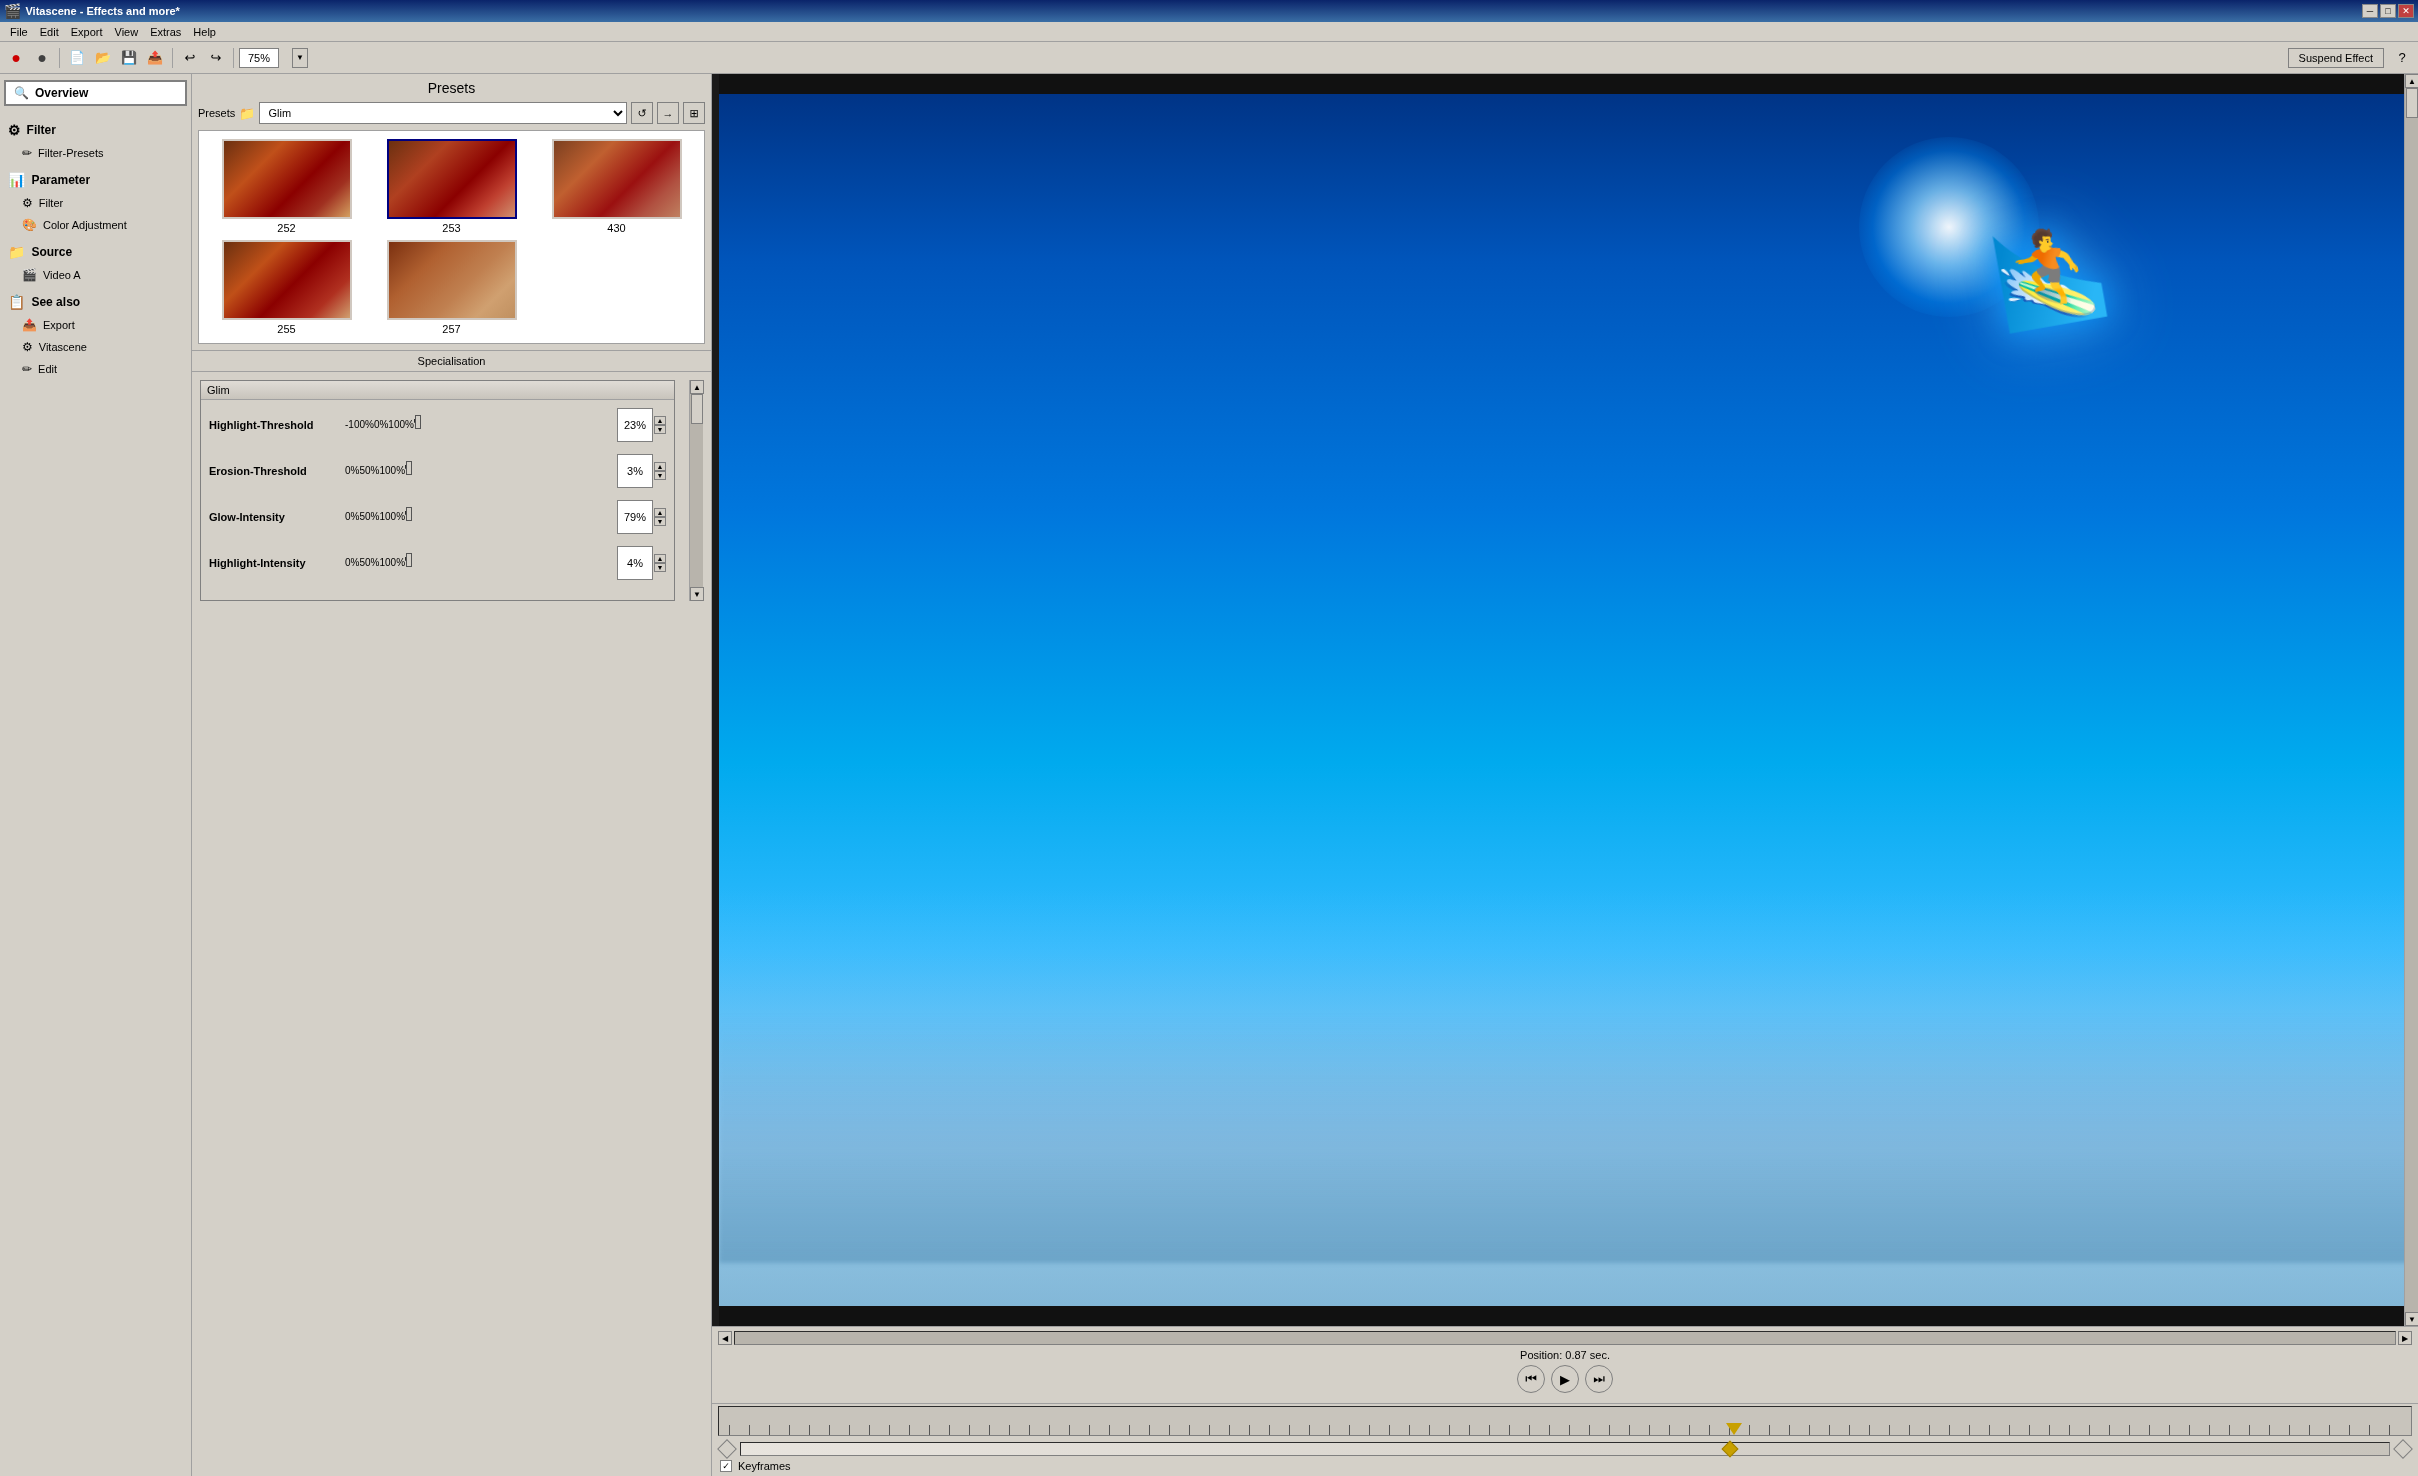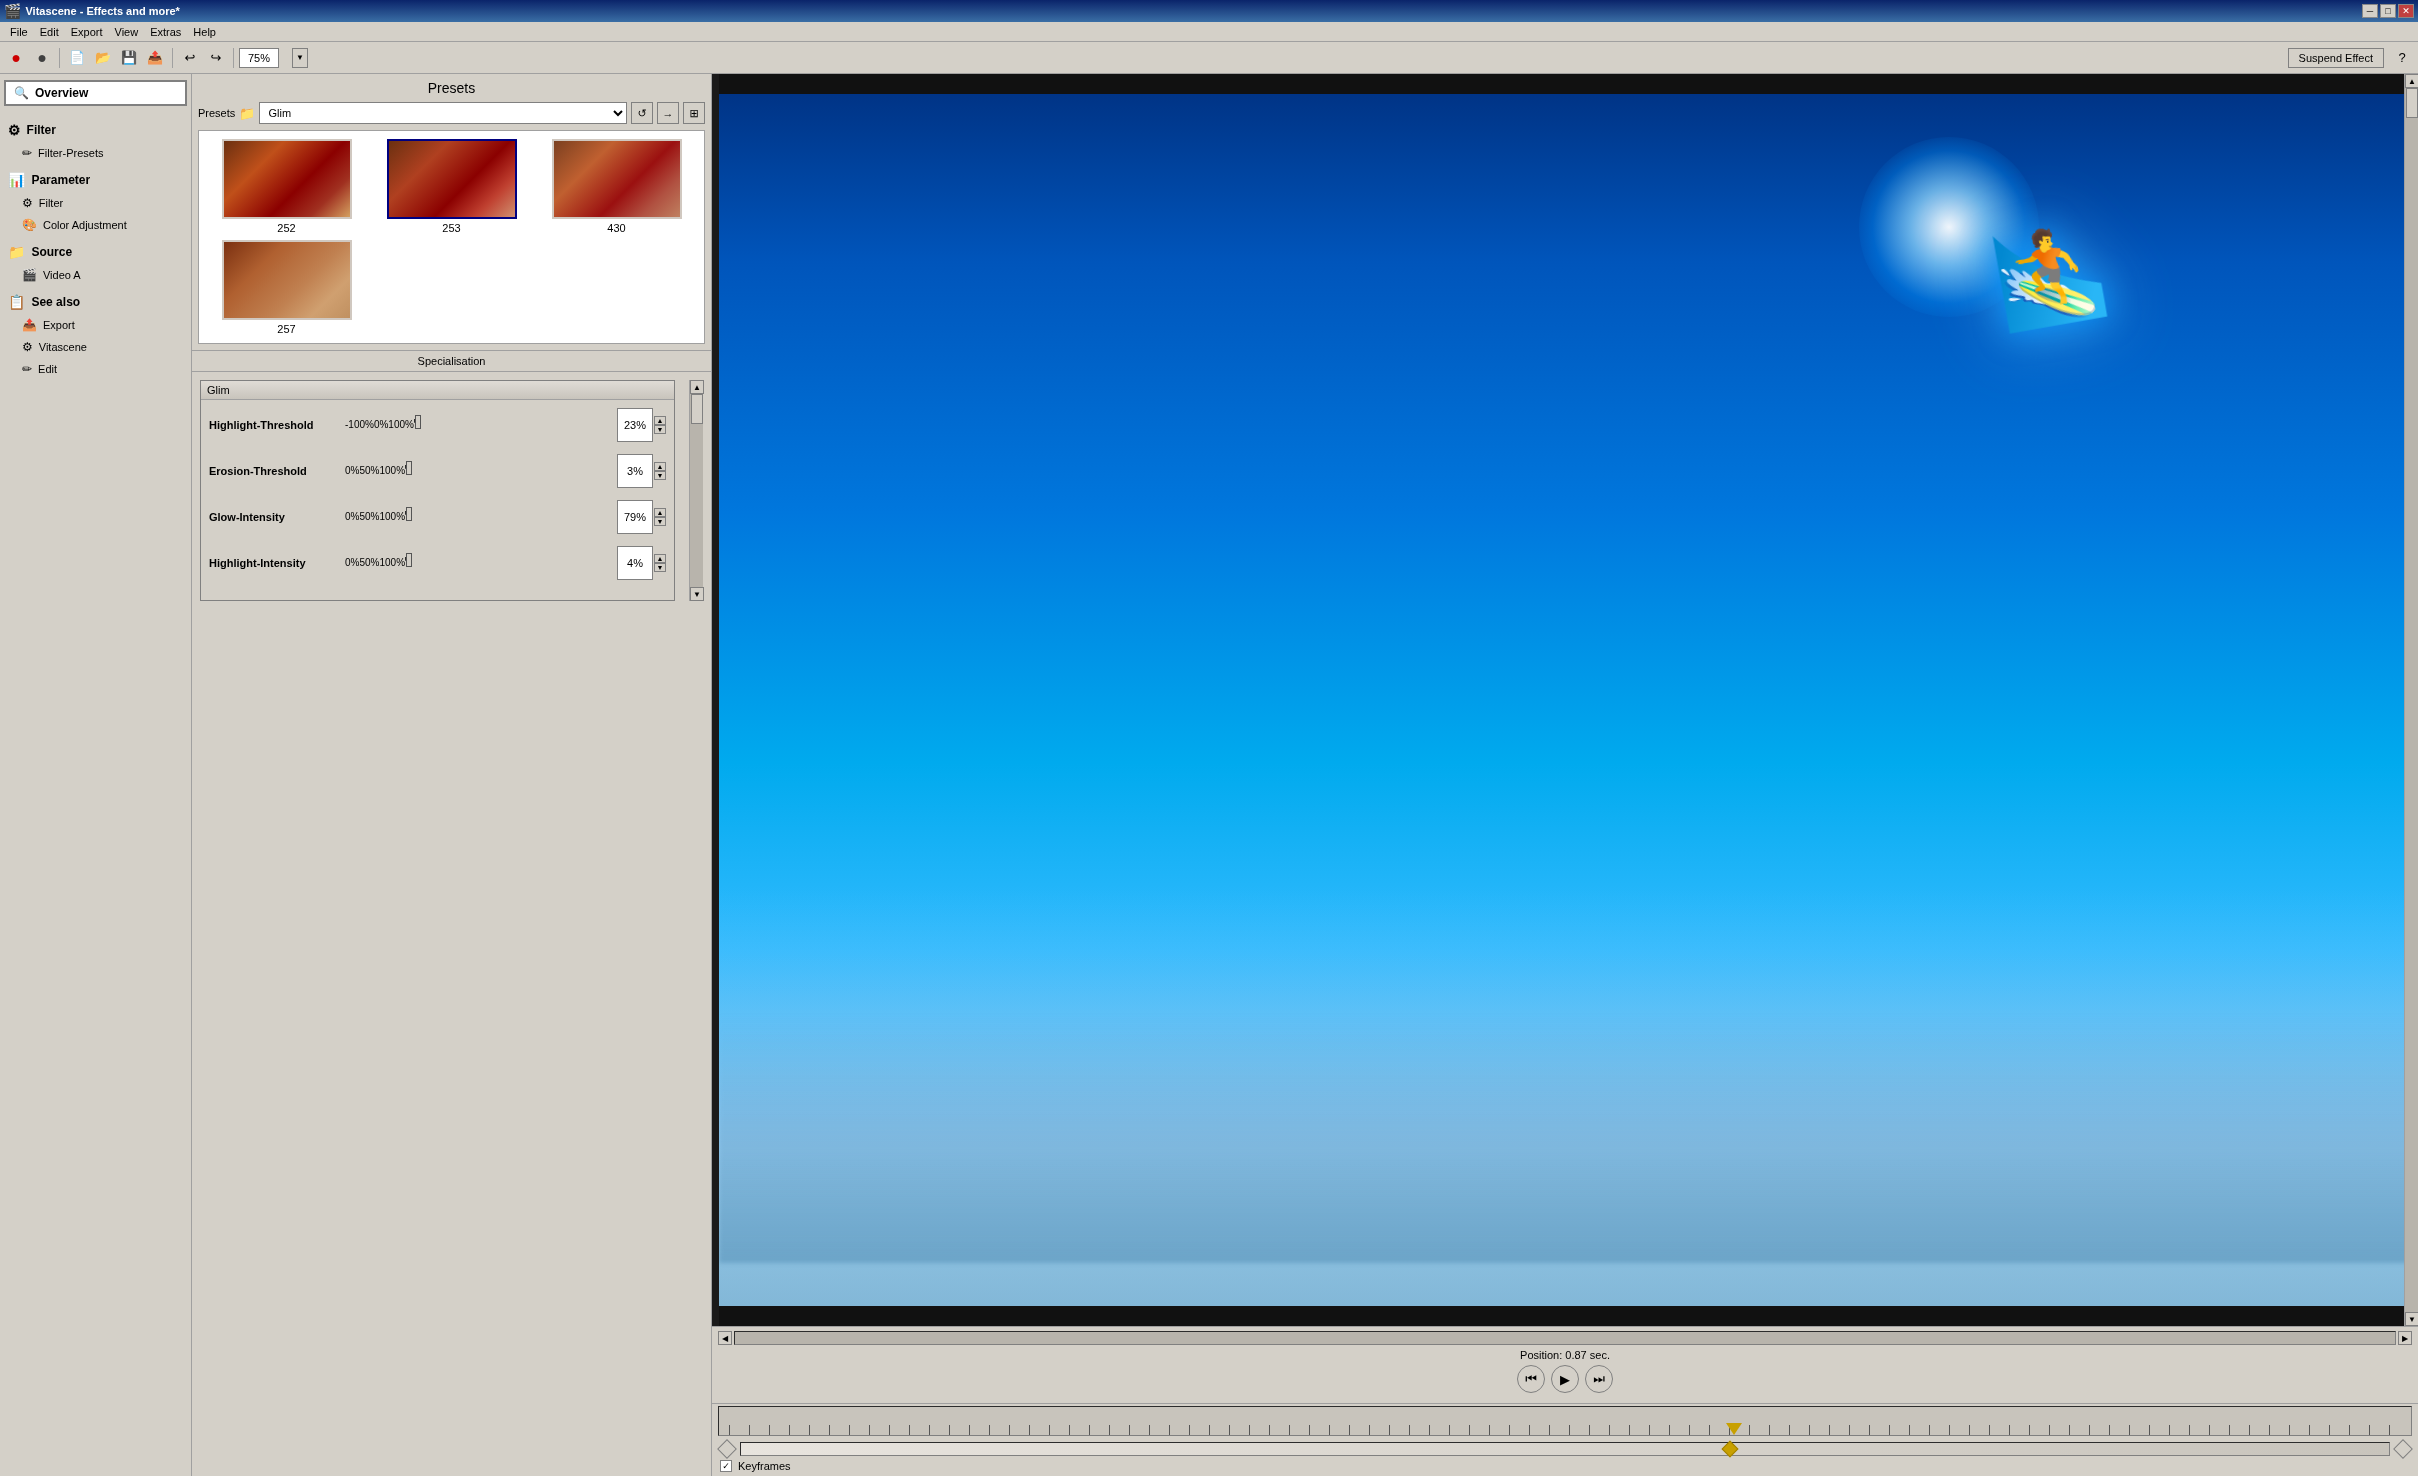--- a/index.html
+++ b/index.html
@@ -486,20 +486,26 @@
         </div>
         <div class="preset-item">
           <div class="preset-thumbnail">
             <div class="preset-thumb-img" style="background: linear-gradient(135deg, #7B4020 0%, #c06030 30%, #9B1010 60%, #b05040 80%, #c08060 100%);"></div>
           </div>
           <span class="preset-num">430</span>
         </div>
 
         <div class="preset-item">
           <div class="preset-thumbnail">
+            <div class="preset-thumb-img" style="background: linear-gradient(135deg, #6B3010 0%, #c05018 30%, #8B0000 55%, #b03020 80%, #d0a070 100%);"></div>
+          </div>
+          <span class="preset-num">255</span>
+        </div>
+        <div class="preset-item">
+          <div class="preset-thumbnail">
             <div class="preset-thumb-img" style="background: linear-gradient(135deg, #7B3010 0%, #b06030 30%, #c08050 60%, #d0a070 80%, #c09060 100%);"></div>
           </div>
           <span class="preset-num">257</span>
         </div>
       </div>
     </div>
 
     <div id="spec-section">
       <div id="spec-title-bar">Specialisation</div>
       <div id="spec-content" style="display:flex;">

